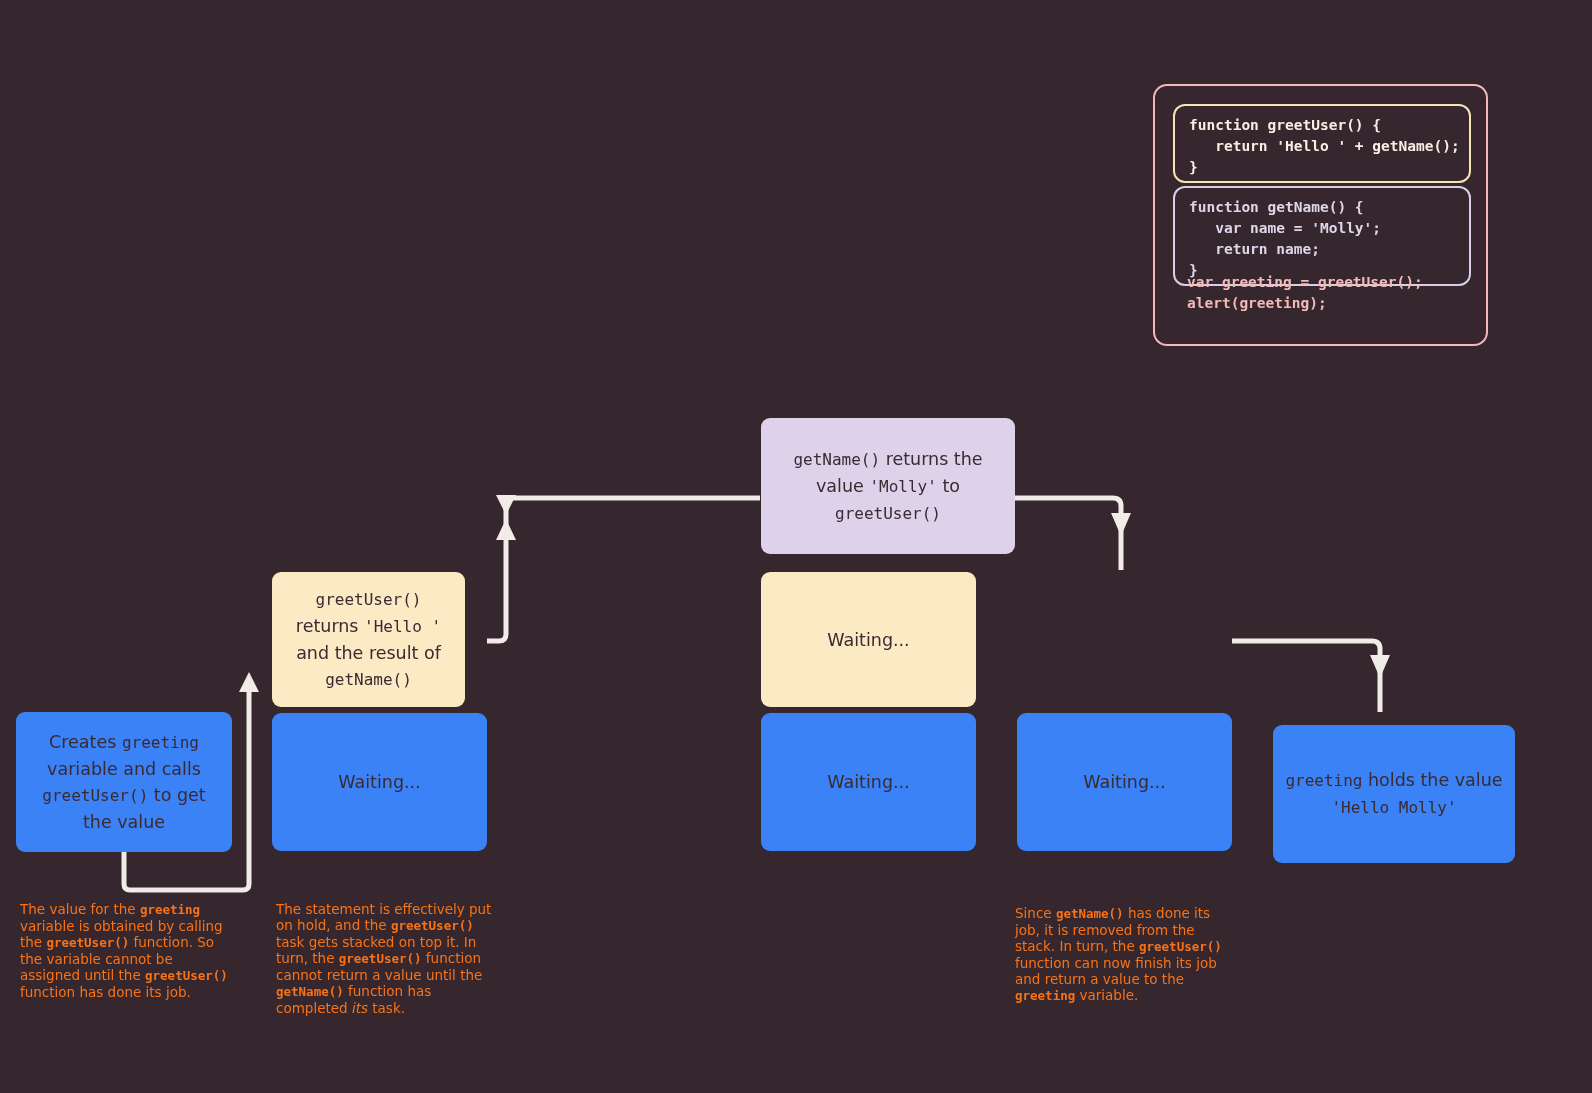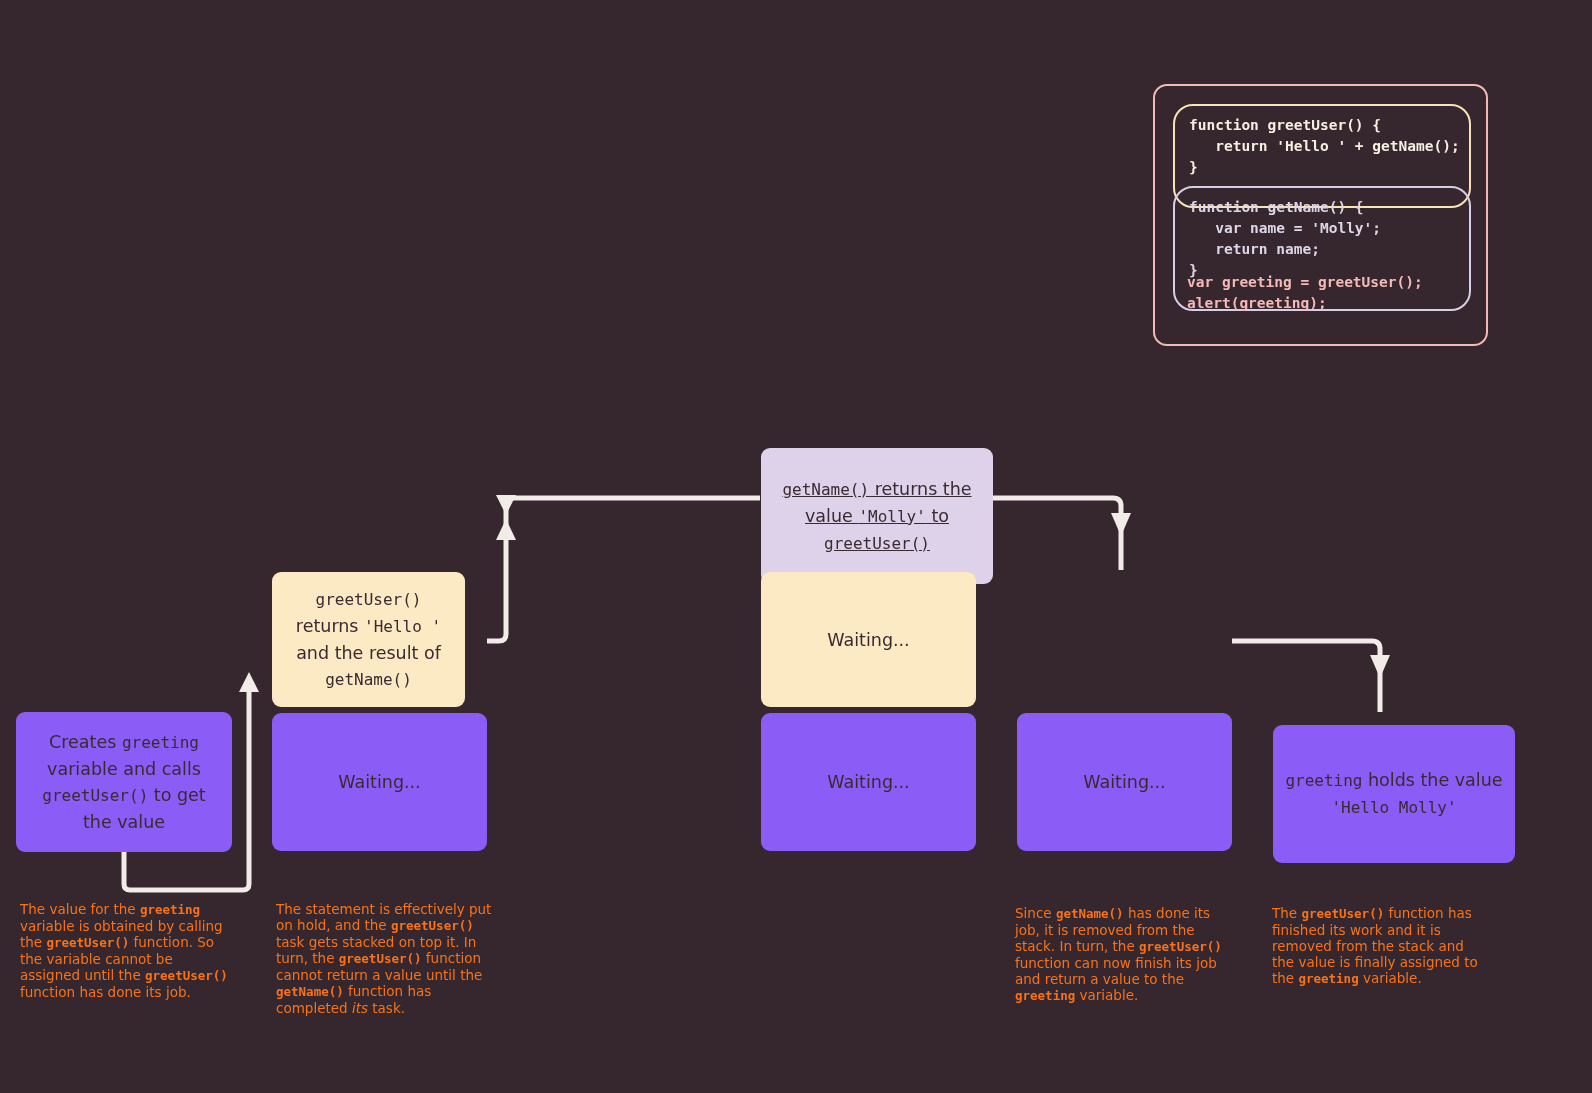--- a/index.html
+++ b/index.html
@@ -14,22 +14,22 @@
 
   
   svg.wires{position:absolute;left:0;top:0;width:1592px;height:1093px;pointer-events:none;}
 
   
   .code-panel{
     position:absolute;left:1153px;top:84px;width:335px;height:262px;
     border:2px solid #f2b9b9;border-radius:14px;box-sizing:border-box;
   }
   .code-sub{
-    position:absolute;box-sizing:border-box;border-radius:20px;
-    padding:9px 14px 28px 14px;
+    position:absolute;box-sizing:border-box;border-radius:12px;
+    padding:9px 14px 3px 14px;
   }
   .code-sub.greet{left:18px;top:18px;width:298px;border:2px solid #f7e3b5;}
   .code-sub.getname{left:18px;top:100px;width:298px;border:2px solid #d7cfe6;}
   .code-line{
     font-family:"DejaVu Sans Mono", monospace;
     font-size:14.5px;line-height:21px;white-space:pre;font-weight:700;
     letter-spacing:0px;
   }
   .c-cream{color:#f7efe2;}
   .c-lav{color:#ded7ea;}
@@ -43,21 +43,21 @@
     color:#3a2a31;padding:6px 10px;
   }
   .box .t{
     font-family:"DejaVu Sans", sans-serif;
     font-size:17.5px;line-height:26px;
   }
   .box .t code,.box .t .m{
     font-family:"DejaVu Sans Mono", monospace;
     font-size:16px;
   }
-  .bg-pink{background:#8b5cf6;}
+  .bg-pink{background:#3b82f6;}
   .bg-cream{background:#fbeac4;}
   .bg-lav{background:#ddd2ea;}
 
   
   .cap{
     position:absolute;color:#f97316;
     font-family:"DejaVu Sans", sans-serif;
     font-size:13.5px;line-height:16px;
   }
   .cap b{font-family:"DejaVu Sans Mono", monospace;font-size:12.5px;font-weight:700;}
@@ -122,33 +122,32 @@
   <div class="cap" style="left:20px;top:901px;width:216px;">The value for the <b>greeting</b> variable is obtained by calling the <b>greetUser()</b> function. So the variable cannot be assigned until the <b>greetUser()</b> function has done its job.</div>
 
   <div class="box bg-cream" style="left:272px;top:572px;width:193px;height:135px;">
     <div class="t"><code>greetUser()</code> returns <code>'Hello '</code> and the result of <code>getName()</code></div>
   </div>
   <div class="box bg-pink" style="left:272px;top:713px;width:215px;height:138px;">
     <div class="t">Waiting...</div>
   </div>
   <div class="cap" style="left:276px;top:901px;width:216px;">The statement is effectively put on hold, and the <b>greetUser()</b> task gets stacked on top it. In turn, the <b>greetUser()</b> function cannot return a value until the <b>getName()</b> function has completed <i>its</i> task.</div>
 
-  <div class="box bg-lav" style="left:761px;top:448px;width:232px;height:136px;text-decoration:underline;">
+  <div class="box bg-lav" style="left:761px;top:418px;width:254px;height:136px;">
     <div class="t"><code>getName()</code> returns the value <code>'Molly'</code> to <code>greetUser()</code></div>
   </div>
   <div class="box bg-cream" style="left:761px;top:572px;width:215px;height:135px;">
     <div class="t">Waiting...</div>
   </div>
   <div class="box bg-pink" style="left:761px;top:713px;width:215px;height:138px;">
     <div class="t">Waiting...</div>
   </div>
 
   <div class="box bg-pink" style="left:1017px;top:713px;width:215px;height:138px;">
     <div class="t">Waiting...</div>
   </div>
   <div class="cap" style="left:1015px;top:905px;width:210px;">Since <b>getName()</b> has done its job, it is removed from the stack. In turn, the <b>greetUser()</b> function can now finish its job and return a value to the <b>greeting</b> variable.</div>
 
   <div class="box bg-pink" style="left:1273px;top:725px;width:242px;height:138px;">
     <div class="t"><code>greeting</code> holds the value <code>'Hello Molly'</code></div>
   </div>
-  <div class="cap" style="left:1272px;top:905px;width:216px;">The <b>greetUser()</b> function has finished its work and it is removed from the stack and the value is finally assigned to the <b>greeting</b> variable.</div>
 
 </div>
 
 </body></html>

